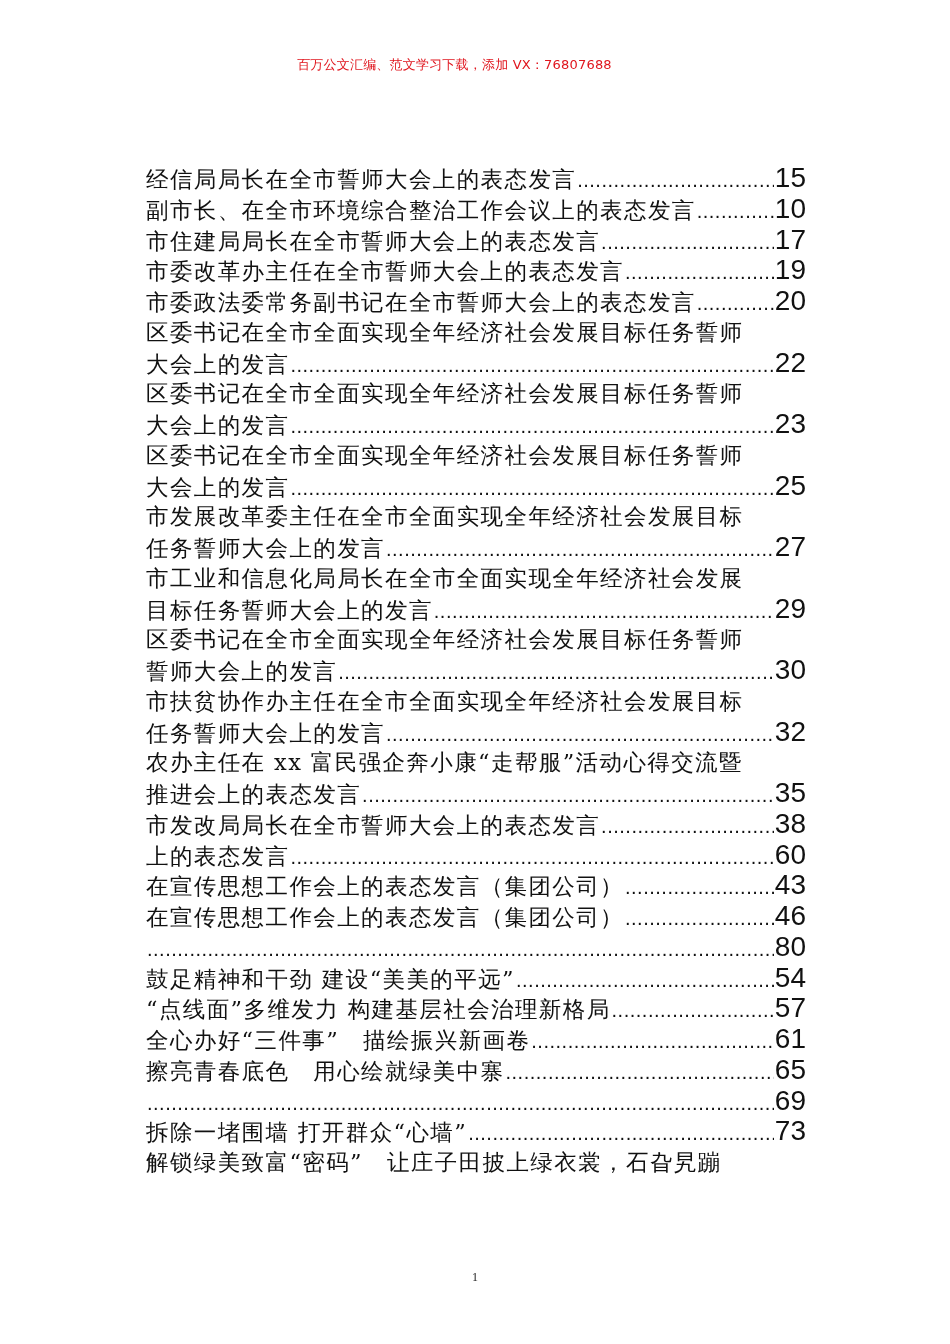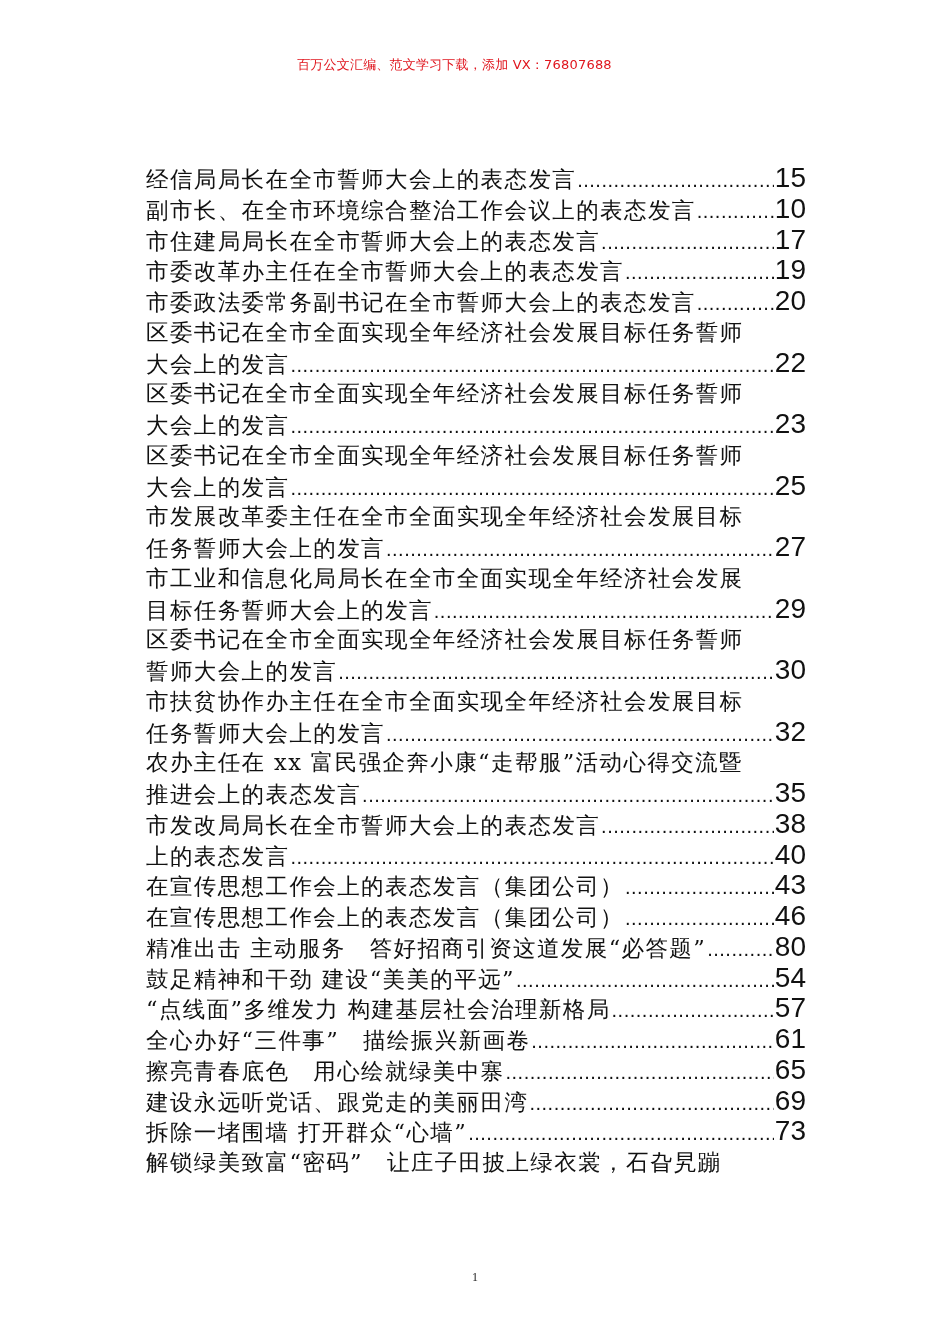--- a/index.html
+++ b/index.html
@@ -129,35 +129,34 @@
 
   <div class="line">
       <span class="text">市发改局局长在全市誓师大会上的表态发言</span>
       <span class="dots"></span>
       <span class="page">38</span>
     </div>
 
   <div class="line">
       <span class="text">上的表态发言</span>
       <span class="dots"></span>
-      <span class="page">40</span>
+      <span class="page">60</span>
     </div>
 
   <div class="line">
       <span class="text">在宣传思想工作会上的表态发言（集团公司）</span>
       <span class="dots"></span>
       <span class="page">43</span>
     </div>
   <div class="line">
       <span class="text">在宣传思想工作会上的表态发言（集团公司）</span>
       <span class="dots"></span>
       <span class="page">46</span>
     </div>
   <div class="line">
-      <span class="text">精准出击 主动服务　答好招商引资这道发展“必答题”</span>
       <span class="dots"></span>
       <span class="page">80</span>
     </div>
   <div class="line">
       <span class="text">鼓足精神和干劲 建设“美美的平远”</span>
       <span class="dots"></span>
       <span class="page">54</span>
     </div>
   <div class="line">
       <span class="text">“点线面”多维发力 构建基层社会治理新格局</span>
@@ -168,21 +167,20 @@
       <span class="text">全心办好“三件事”　描绘振兴新画卷</span>
       <span class="dots"></span>
       <span class="page">61</span>
     </div>
   <div class="line">
       <span class="text">擦亮青春底色　用心绘就绿美中寨</span>
       <span class="dots"></span>
       <span class="page">65</span>
     </div>
   <div class="line">
-      <span class="text">建设永远听党话、跟党走的美丽田湾</span>
       <span class="dots"></span>
       <span class="page">69</span>
     </div>
   <div class="line">
       <span class="text">拆除一堵围墙 打开群众“心墙”</span>
       <span class="dots"></span>
       <span class="page">73</span>
     </div>
 
   <div class="line">

